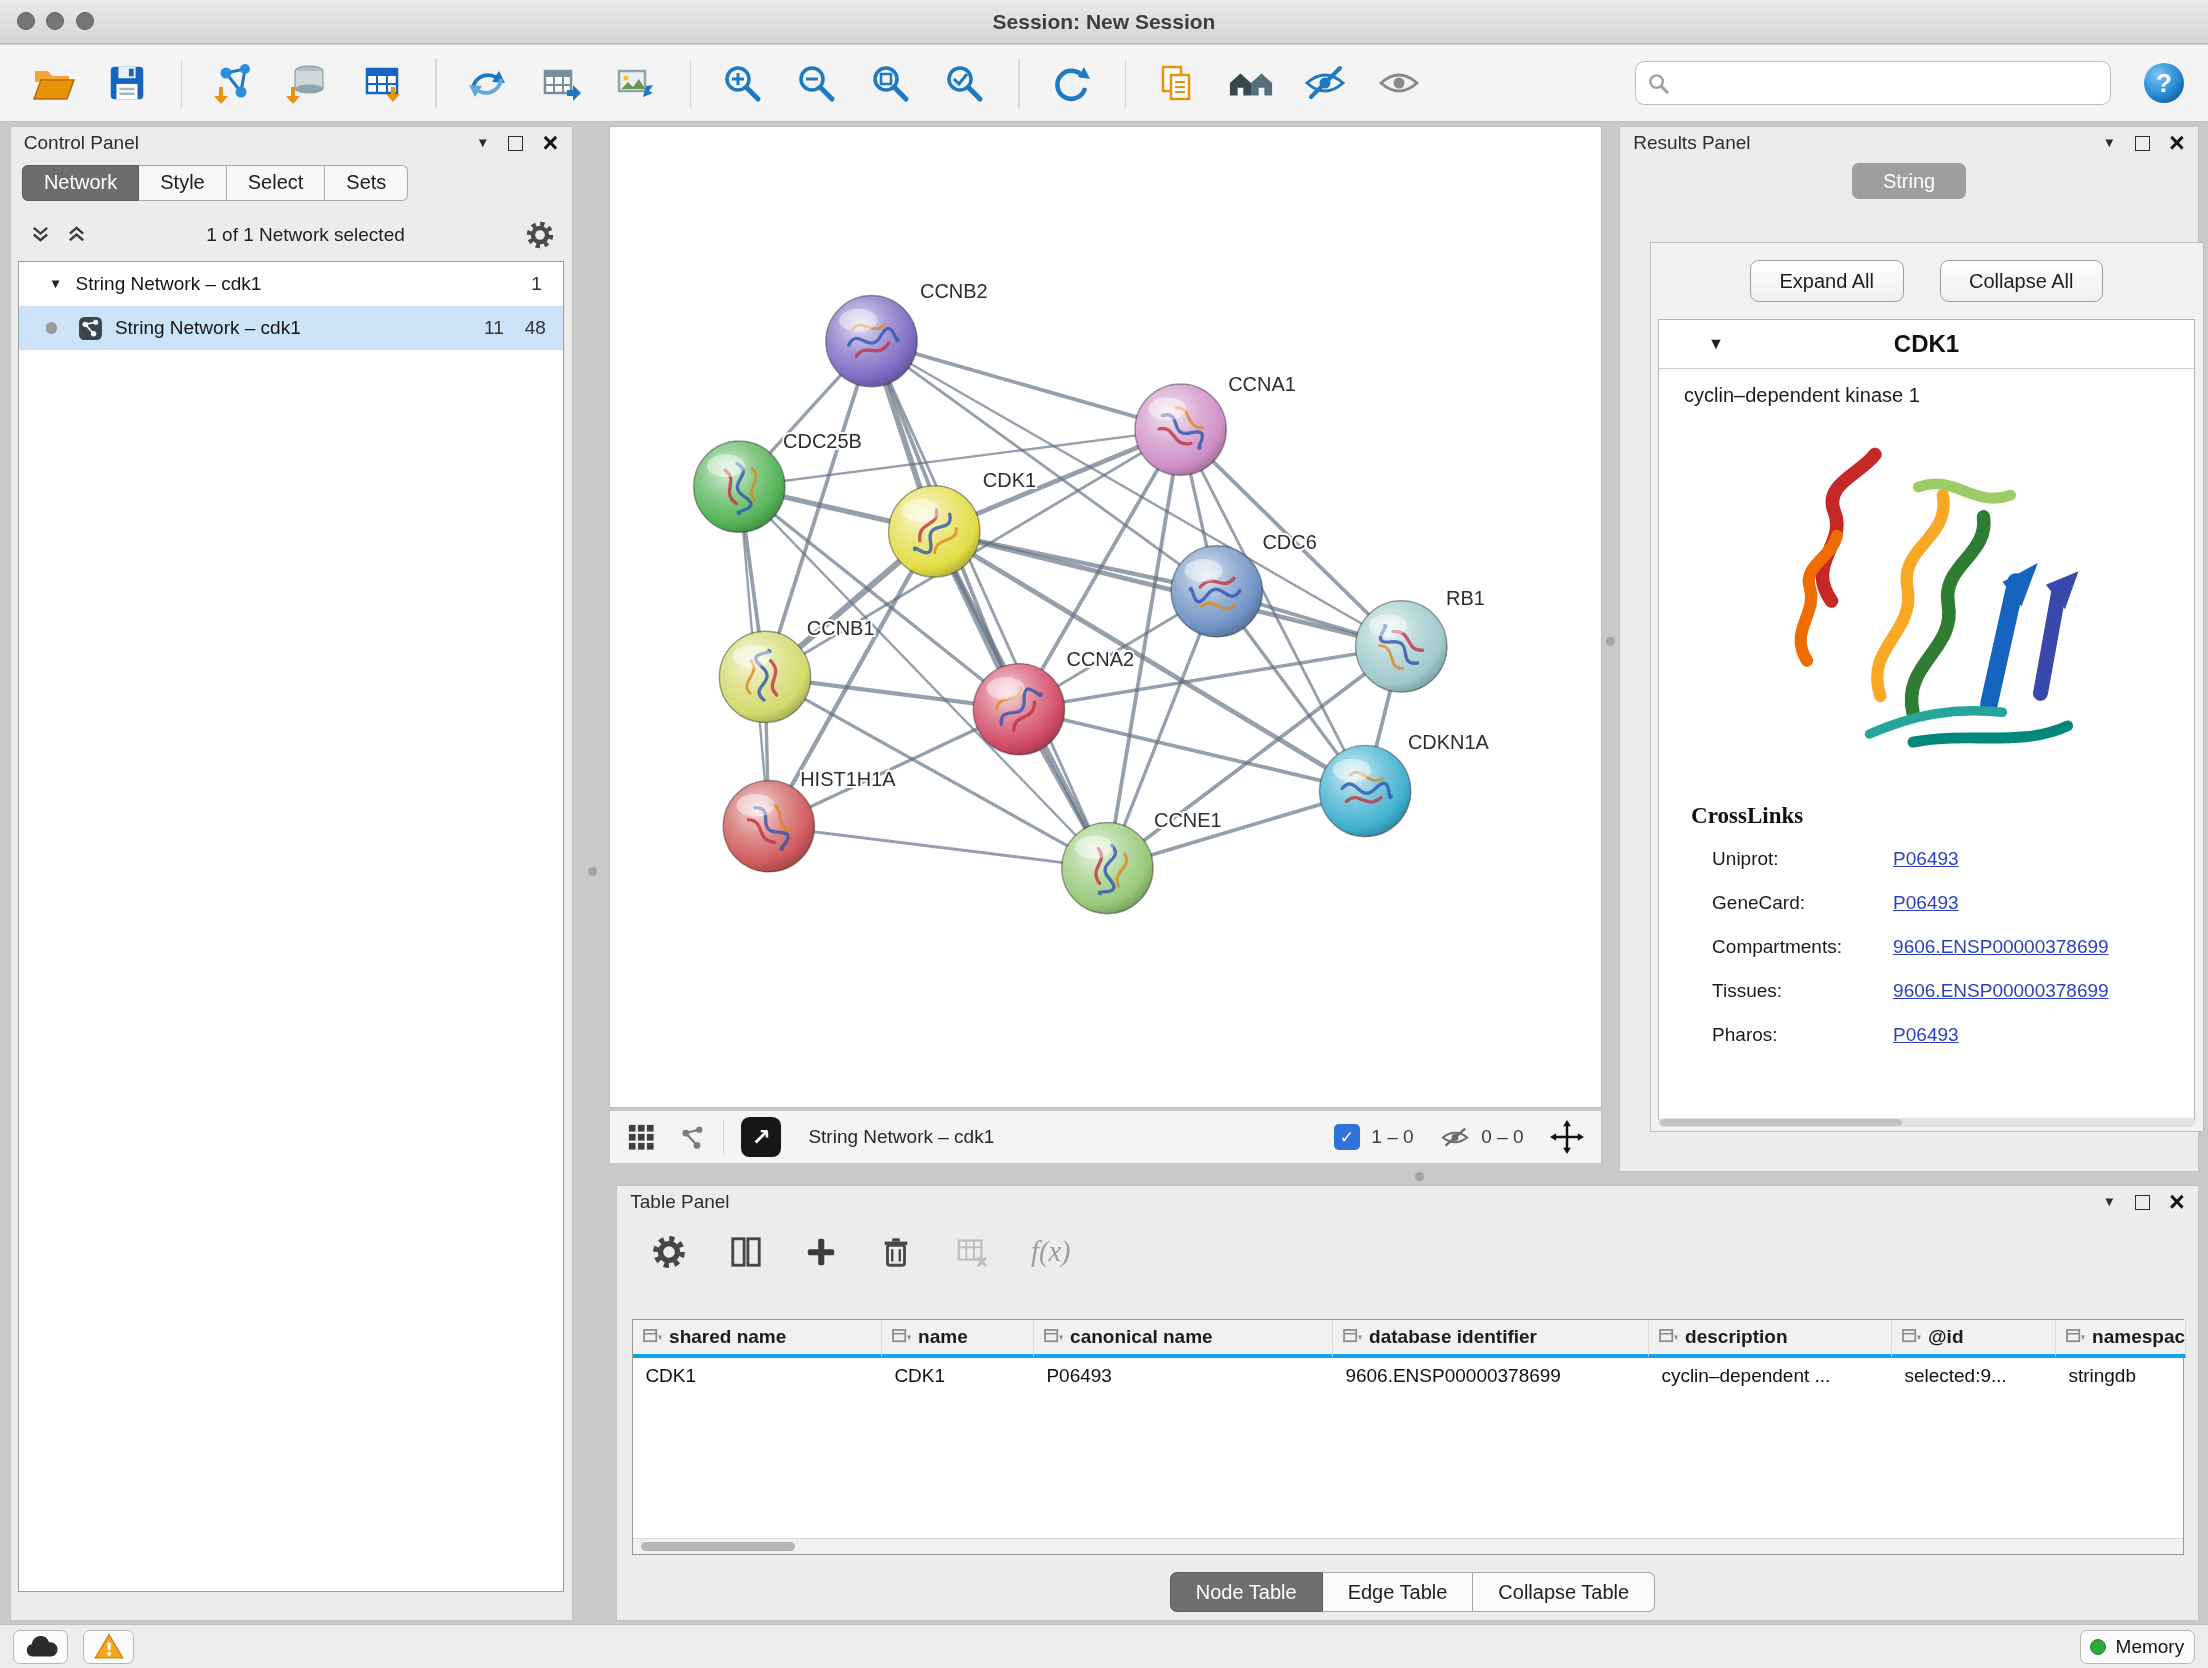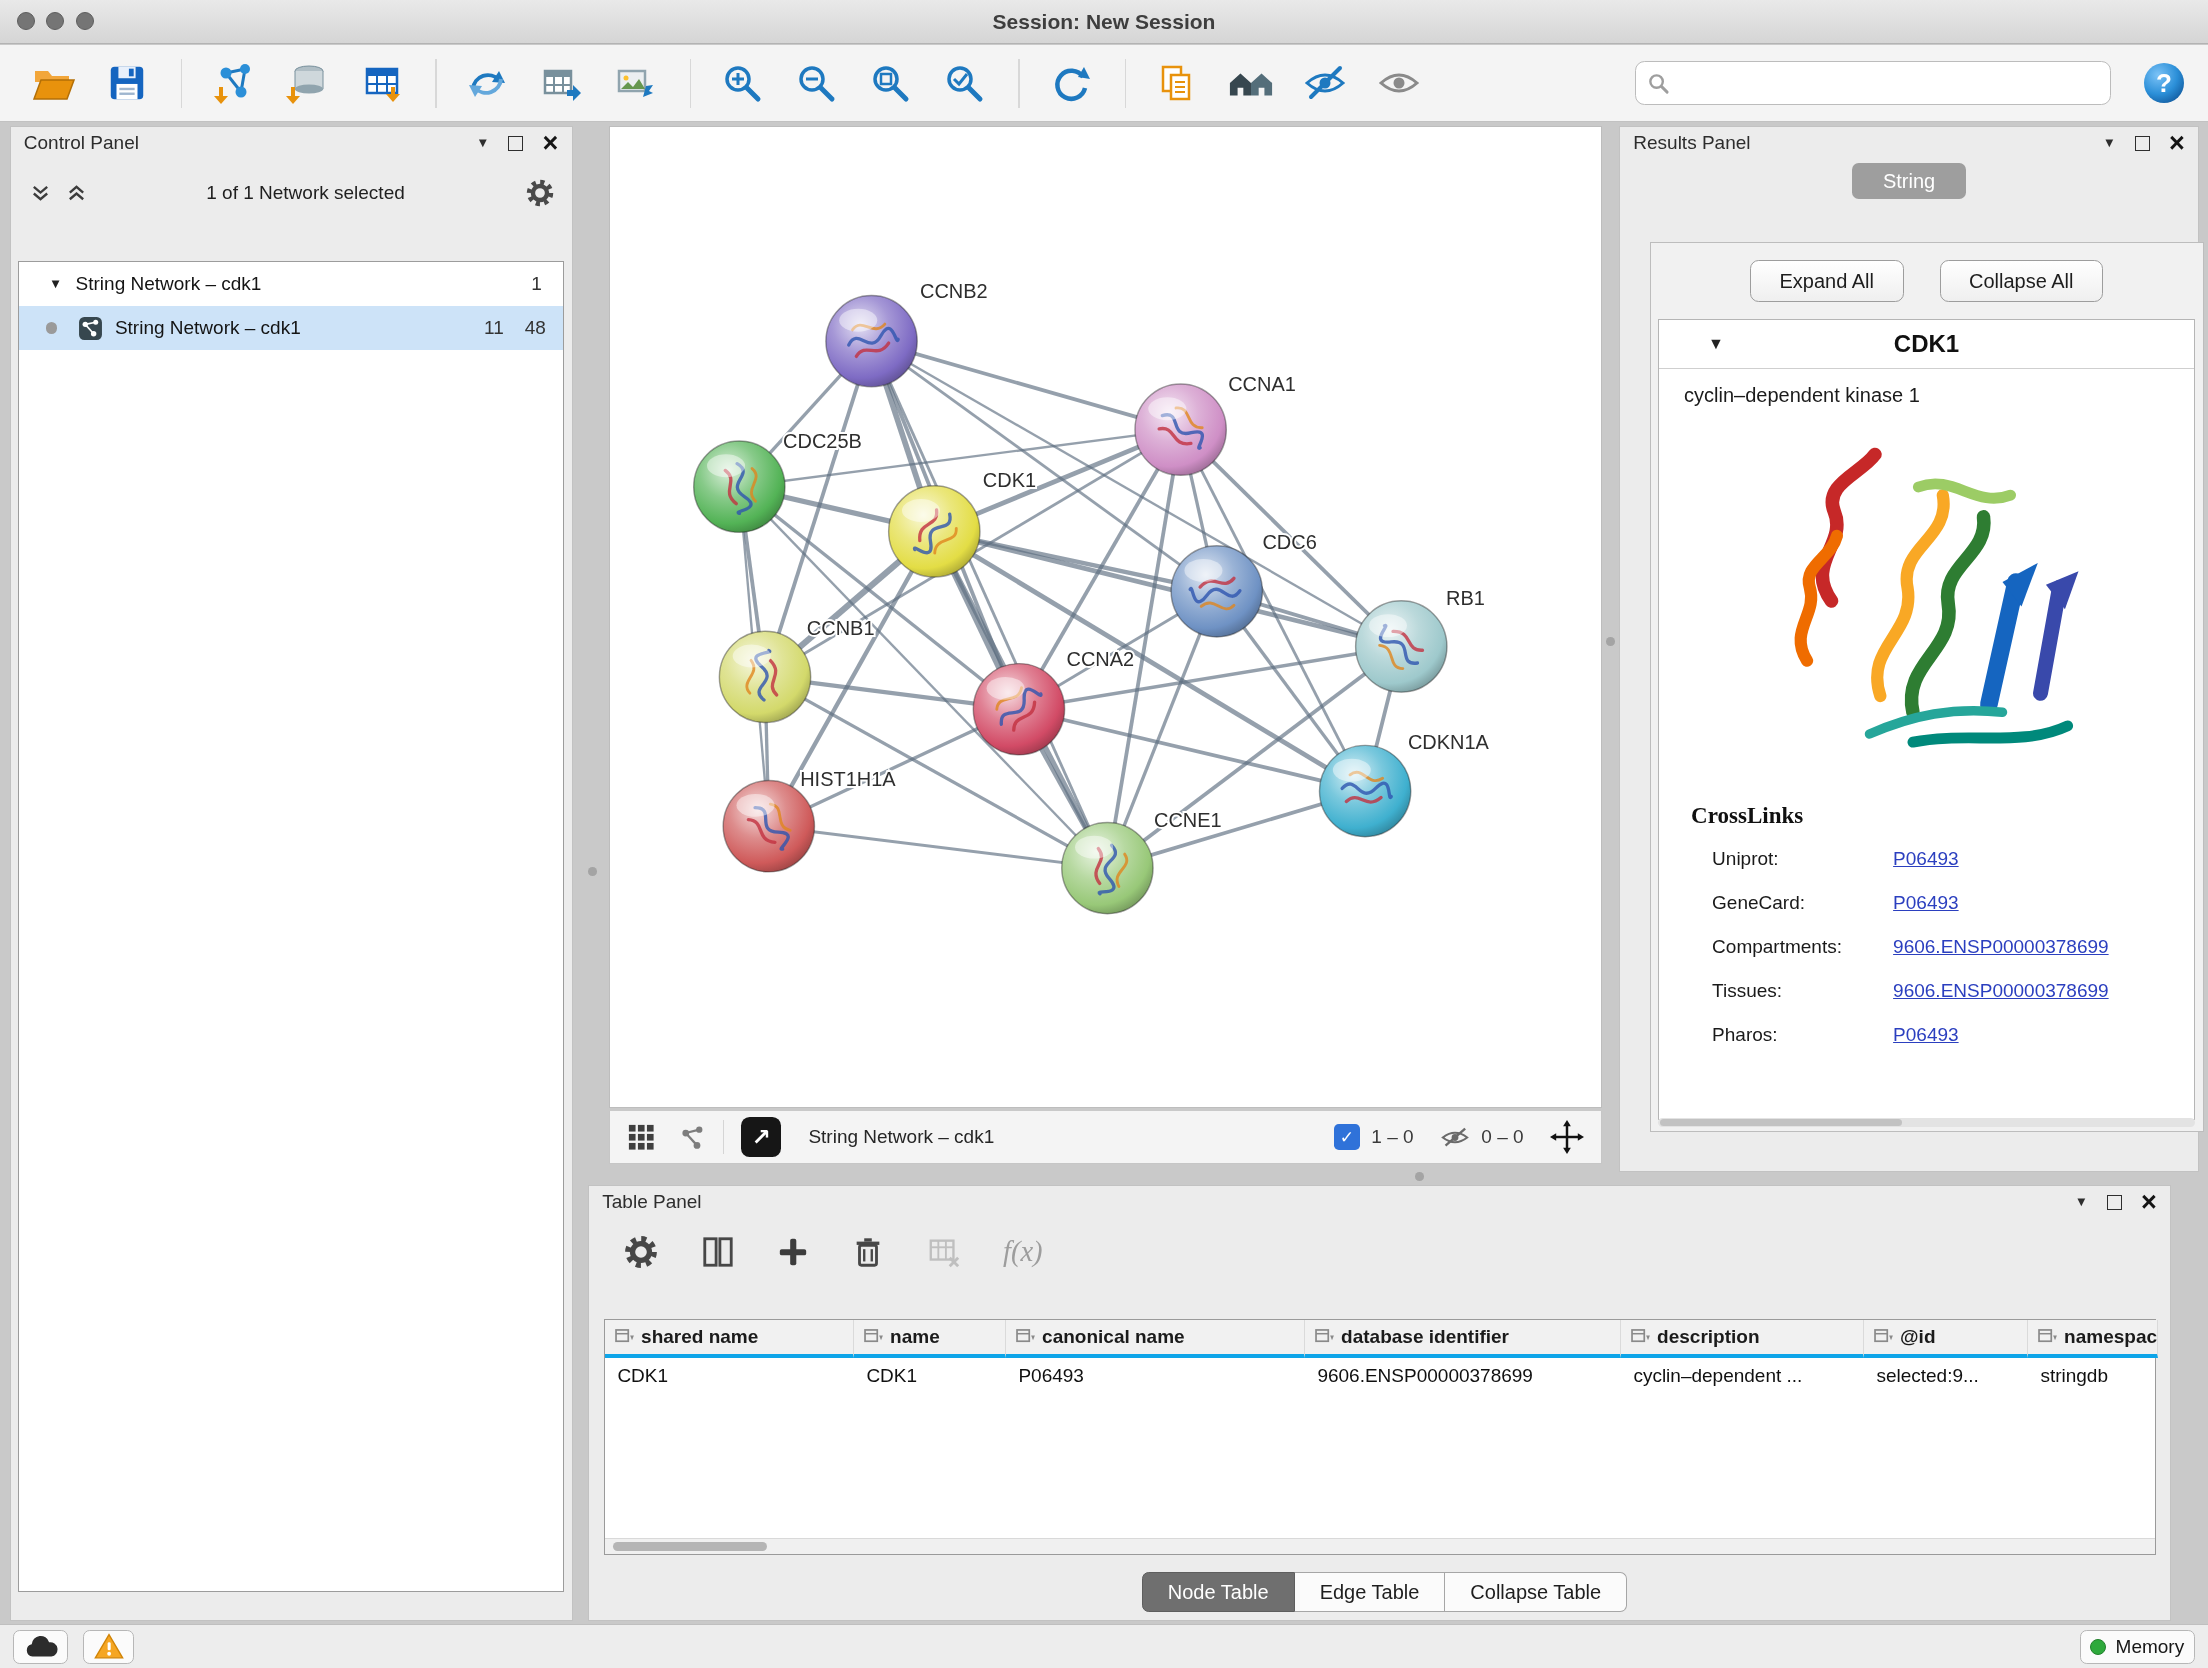--- a/index.html
+++ b/index.html
@@ -80,21 +80,21 @@
   .pc-desc{padding:15px 25px 0;font-size:20px;color:#1b1b1b;}
   .pc-img{text-align:center;margin-top:3.8px;}
   .xl-title{margin:9.5px 0 7.6px 32px;font-family:"Liberation Serif","DejaVu Serif",serif;font-size:23px;font-weight:700;color:#101010;}
   .xl-row{display:flex;align-items:center;height:44px;margin-left:53px;font-size:19px;color:#1a1a1a;}
   .xl-row .lbl{width:181px;}
   .xl-row a{color:#2b3fbf;text-decoration:underline;}
   .res-hscroll{position:absolute;left:7.6px;right:7.6px;bottom:3.8px;height:9.5px;background:#e3e3e3;border-radius:4.8px;}
   .res-hthumb{position:absolute;left:1.9px;top:1px;width:45%;height:7.6px;background:#c2c2c2;border-radius:3.8px;}
 
   
-  .table-panel{left:588px;top:1185px;width:1583px;height:436px;}
+  .table-panel{left:616px;top:1185px;width:1583px;height:436px;}
   .tp-toolbar{display:flex;align-items:center;gap:42px;padding:11.4px 0 0 34px;height:57px;}
   .table-box{position:absolute;left:15px;top:133px;width:1552px;height:236px;background:#fff;border:1px solid #9a9a9a;}
   .tgrid{display:grid;grid-template-columns:249px 152px 299px 316px 243px 164px 1fr;}
   .th{height:38px;background:#f1f1f1;border-bottom:4px solid #0ea5e9;border-right:1px solid #dadada;
     display:flex;align-items:center;gap:7.6px;padding-left:9.5px;font-size:19px;font-weight:700;color:#1b1b1b;}
   .td{height:36px;display:flex;align-items:center;padding-left:12.4px;font-size:19px;color:#101010;}
   .tb-hscroll{position:absolute;left:0;right:0;bottom:0;height:16px;background:#f0f0f0;border-top:1px solid #d9d9d9;}
   .tb-hthumb{position:absolute;left:7.6px;top:2.9px;width:154px;height:9.5px;background:#b5b5b5;border-radius:4.8px;}
   .table-tabs{position:absolute;left:0;right:0;bottom:7.6px;display:flex;justify-content:center;}
   .ttab{height:40px;line-height:38px;padding:0 25px;font-size:20px;border:1px solid #a6a6a6;background:#fbfbfb;color:#1e1e1e;border-left:none;}
@@ -288,20 +288,26 @@
 </div>
 
 <div class="panel control-panel">
   <div class="panel-head">
     <span>Control Panel</span>
     <span class="win-icons">
       <span class="wi-min">▼</span>
       <span class="wi-max"></span>
       <span class="wi-close">×</span>
     </span>
+  </div>
+  <div class="cp-tabs">
+    <div class="cp-tab sel">Network</div>
+    <div class="cp-tab">Style</div>
+    <div class="cp-tab">Select</div>
+    <div class="cp-tab">Sets</div>
   </div>
   <div class="tree-head">
     <svg width="21" height="21" viewBox="0 0 22 22" style="margin-right:15px">
       <path d="M4 4 l7 6 7 -6 M4 11 l7 6 7 -6" fill="none" stroke="#3c3c3c" stroke-width="2.5"></path>
     </svg>
     <svg width="21" height="21" viewBox="0 0 22 22">
       <path d="M4 10 l7 -6 7 6 M4 17 l7 -6 7 6" fill="none" stroke="#3c3c3c" stroke-width="2.5"></path>
     </svg>
     <span class="status">1 of 1 Network selected</span>
     <svg width="30" height="30" viewBox="0 0 34 34">

